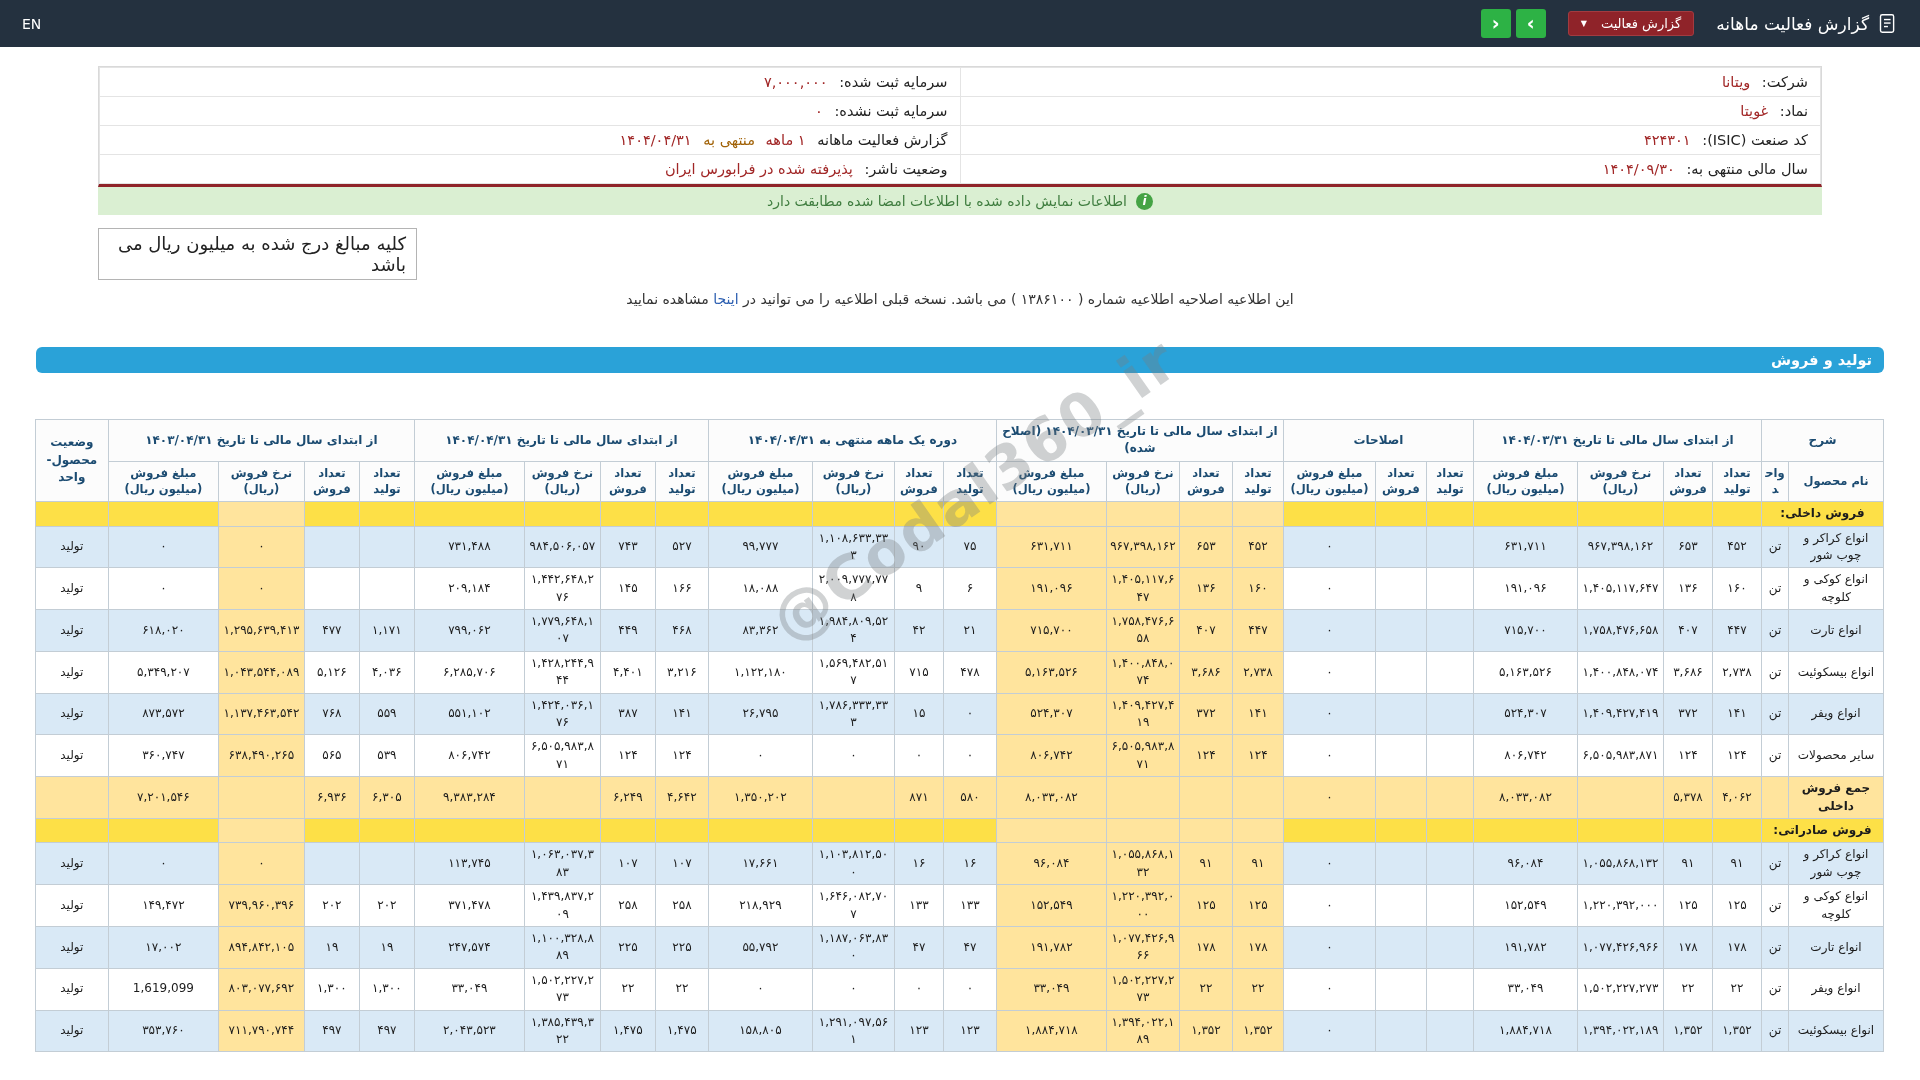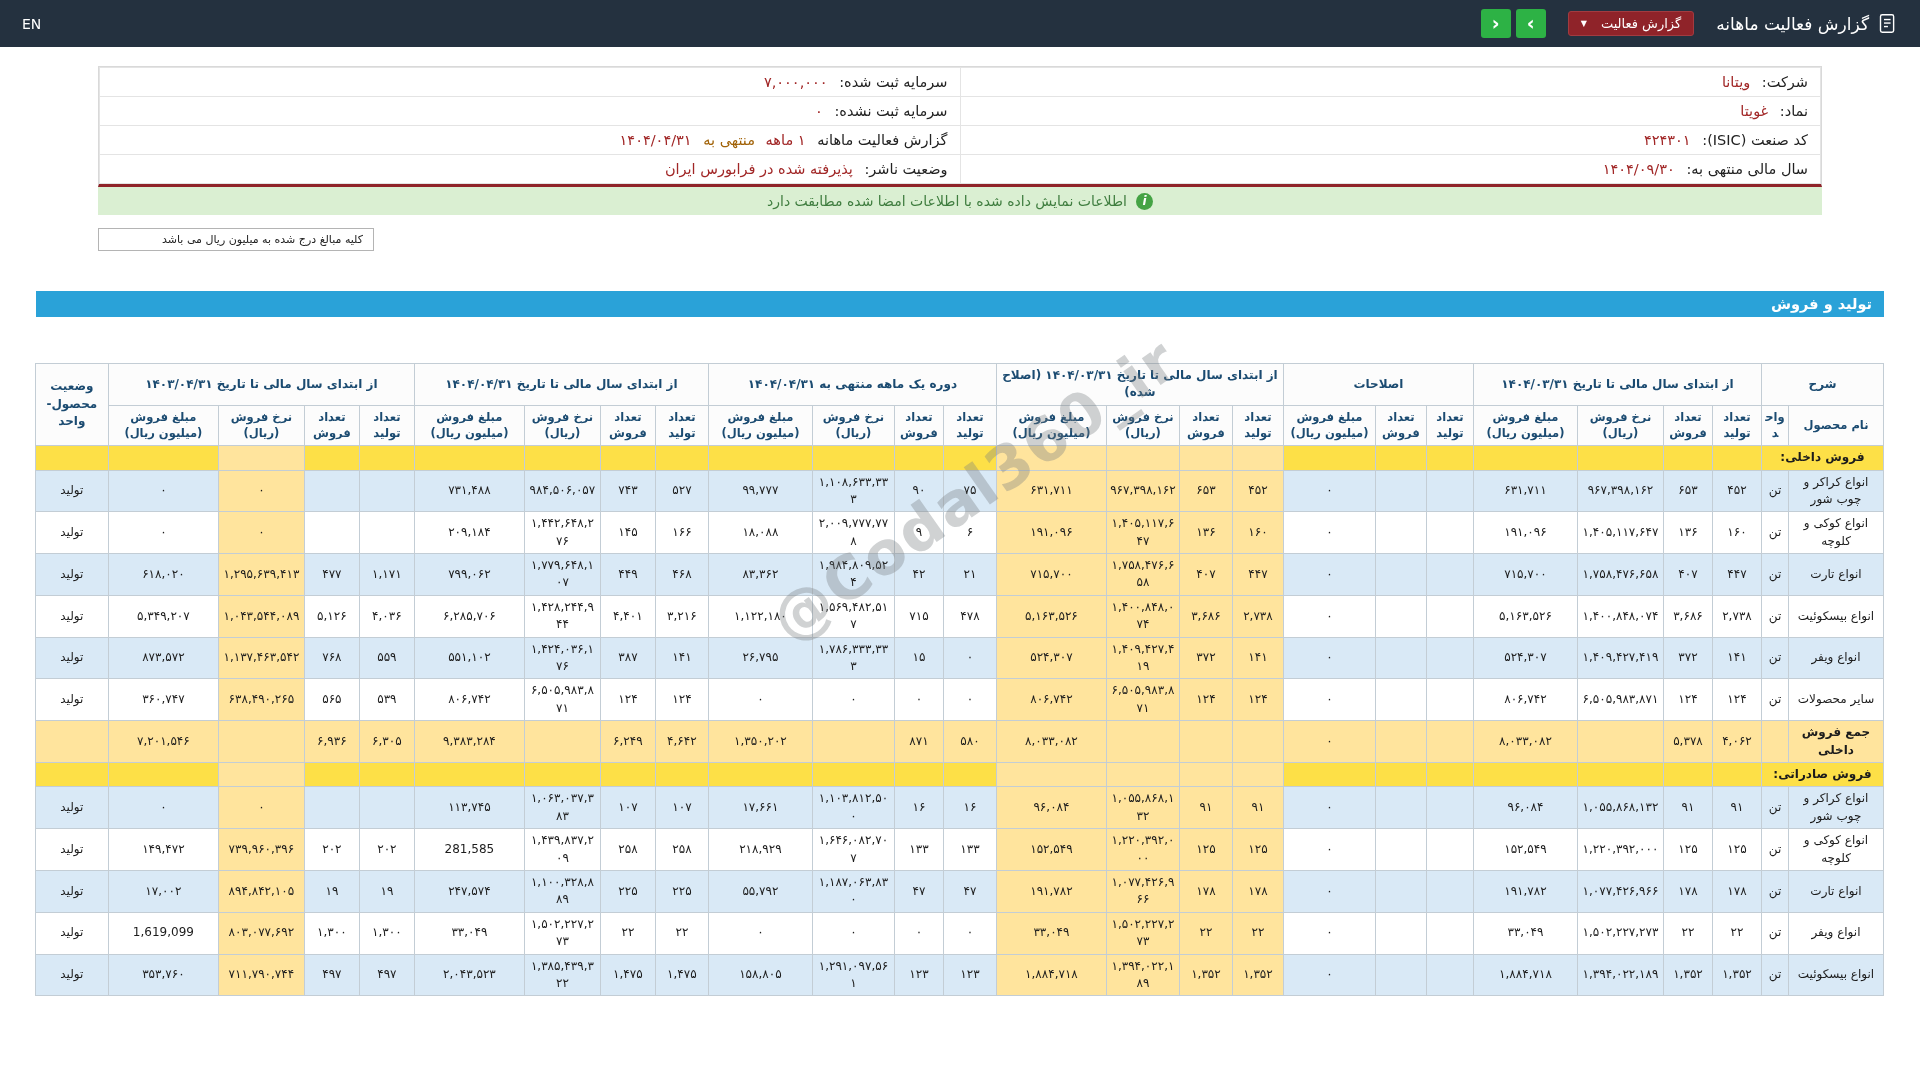--- a/index.html
+++ b/index.html
@@ -26,28 +26,28 @@
   .ivalue{color:#a12626; margin-right:7px;}
   .ivalue-dark{color:#a16207; margin-right:6px;}
 
   
   .alert{margin:0 98px; background:#daefd2; color:#3f7d3f; font-size:14px; height:28px;
     display:flex; align-items:center; justify-content:center; gap:9px;}
   .alert-icon{width:17px; height:17px; border-radius:50%; background:#44a344; color:#fff; font-size:12px; font-weight:bold;
     display:inline-flex; align-items:center; justify-content:center; font-style:italic;}
 
   
-  .amounts-note{width:276px; box-sizing:border-box; margin:13px 98px 0 0; margin-right:auto; margin-left:98px;
-    border:1px solid #b4b4b4; padding:4px 10px; font-size:11px; color:#222; text-align:right;}
+  .amounts-note{width:319px; box-sizing:border-box; margin:13px 98px 0 0; margin-right:auto; margin-left:98px;
+    border:1px solid #b4b4b4; padding:4px 10px; font-size:18px; color:#222; text-align:right;}
   .amend1{text-align:center; margin-top:11px; font-size:14px; color:#333;}
   .amend1 a{color:#2a5db0; text-decoration:none; cursor:pointer;}
   .amend2{text-align:center; margin-top:16px; font-size:14px; font-weight:bold; color:#222;}
 
   
-  .section-bar{margin:40px 36px 0; background:#2aa2d8; color:#fff; font-weight:bold; font-size:14.5px; padding:5px 12px;}
+  .section-bar{margin:40px 36px 0; background:#2aa2d8; color:#fff; font-weight:bold; font-size:14.5px; padding:5px 12px;border-radius:6px;}
   .table-note{margin:0 36px; border:1px solid #ccc; border-top:none; background:#fff; font-size:13.5px; font-weight:bold;
     padding:5px 10px; color:#222;}
 
   .main-table-wrap{margin:46px 36px 0;}
   table.t{border-collapse:collapse; table-layout:fixed; width:1848px;}
   table.t th, table.t td{border:1px solid #c3cdd5; font-size:12px; padding:3px 3px; text-align:center;
     vertical-align:middle; color:#1c1c1c; word-wrap:break-word; line-height:1.45;}
   table.t thead th{color:#1b4b71; background:#fcfcfc; font-weight:bold;}
   table.t thead .gh{font-size:12px;}
   table.t thead .sh{font-size:11.5px;}
@@ -140,20 +140,23 @@
     </table>
   </div>
 
   <div class="alert">
     <span class="alert-icon">i</span>
     <span>اطلاعات نمایش داده شده با اطلاعات امضا شده مطابقت دارد</span>
   </div>
 
   <div class="amounts-note">کلیه مبالغ درج شده به میلیون ریال می باشد</div>
 
+  <div class="amend1">
+    <span>این اطلاعیه اصلاحیه اطلاعیه شماره ( ۱۳۸۶۱۰۰ ) می باشد. نسخه قبلی اطلاعیه را می توانید در </span><a>اینجا</a><span> مشاهده نمایید</span>
+  </div>
 
   <div class="section-bar">تولید و فروش</div>
 
   <div class="main-table-wrap">
     <table class="t">
       <colgroup>
           <col style="width: 95px;">
           <col style="width: 27px;">
           <col style="width: 49px;">
           <col style="width: 49px;">
@@ -512,21 +515,21 @@
             <td class="cream">۱۲۵</td>
             <td class="cream">۱,۲۲۰,۳۹۲,۰۰۰</td>
             <td class="cream">۱۵۲,۵۴۹</td>
             <td>۱۳۳</td>
             <td>۱۳۳</td>
             <td>۱,۶۴۶,۰۸۲,۷۰۷</td>
             <td>۲۱۸,۹۲۹</td>
             <td>۲۵۸</td>
             <td>۲۵۸</td>
             <td>۱,۴۳۹,۸۳۷,۲۰۹</td>
-            <td>281,585</td>
+            <td>۳۷۱,۴۷۸</td>
             <td>۲۰۲</td>
             <td>۲۰۲</td>
             <td class="cream">۷۳۹,۹۶۰,۳۹۶</td>
             <td>۱۴۹,۴۷۲</td>
             <td>تولید</td>
           </tr>
           <tr class="r-blue">
             <td class="name-cell">انواع تارت</td>
             <td>تن</td>
             <td>۱۷۸</td>

